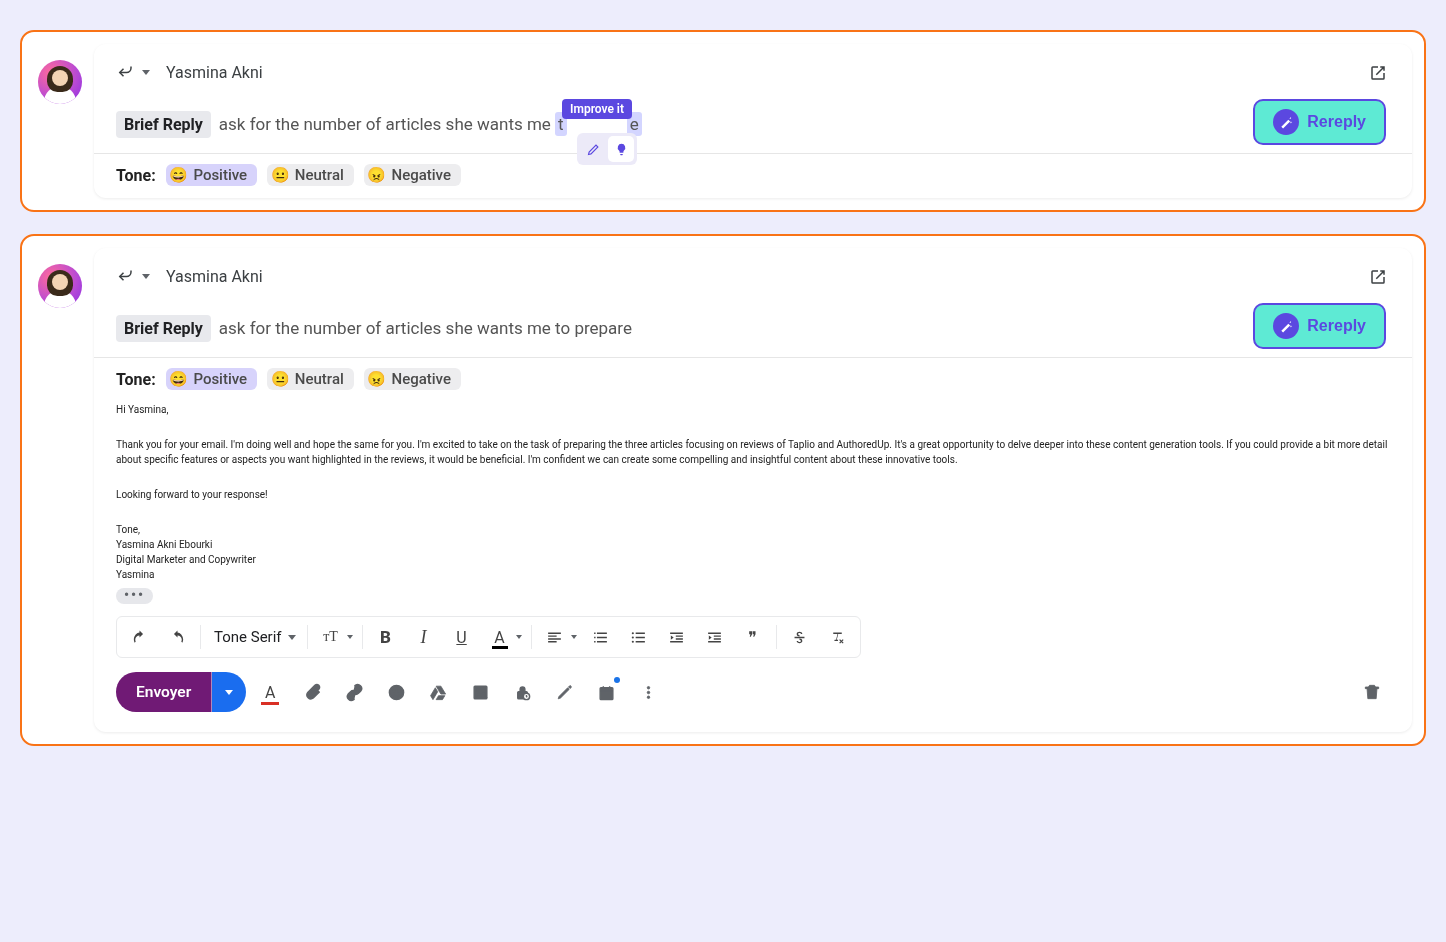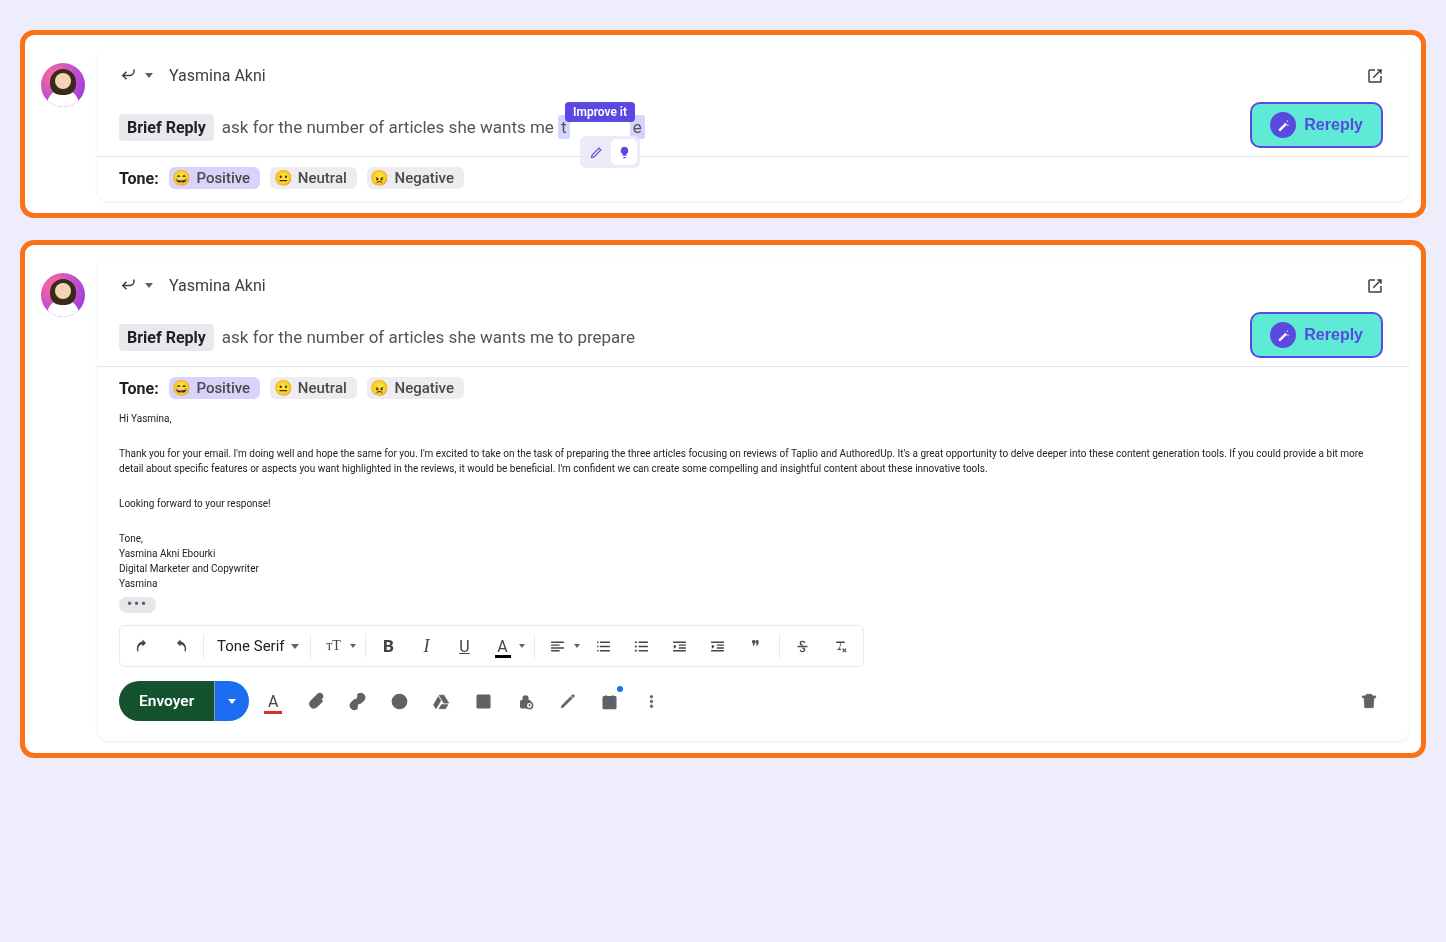--- a/index.html
+++ b/index.html
@@ -5,21 +5,21 @@
   * { box-sizing: border-box; margin: 0; padding: 0; }
   body {
     font-family: -apple-system, BlinkMacSystemFont, 'Segoe UI', Roboto, Arial, sans-serif;
     background: #ededfc;
     padding: 30px 20px;
     font-size: 14px;
     color: #202124;
   }
 
   .email-card {
-    border: 5px solid #f97316;
+    border: 2px solid #f97316;
     border-radius: 14px;
     background: #fff;
     padding: 12px;
     margin-bottom: 22px;
   }
   .email-inner {
     background: #fff;
     border-radius: 12px;
     box-shadow: 0 1px 3px rgba(0,0,0,0.08);
     position: relative;
@@ -273,21 +273,21 @@
     gap:6px;
   }
   .send-btn {
     display:flex;
     align-items:stretch;
     border-radius:22px;
     overflow:hidden;
     height:40px;
   }
   .send-main {
-    background:#14532d;
+    background:#701a75;
     color:#fff;
     font-weight:600;
     font-size:15.5px;
     padding:0 20px;
     display:flex; align-items:center;
     border-right:1px solid rgba(255,255,255,0.48);
   }
   .send-more {
     background:#1a6def;
     width:34px;

